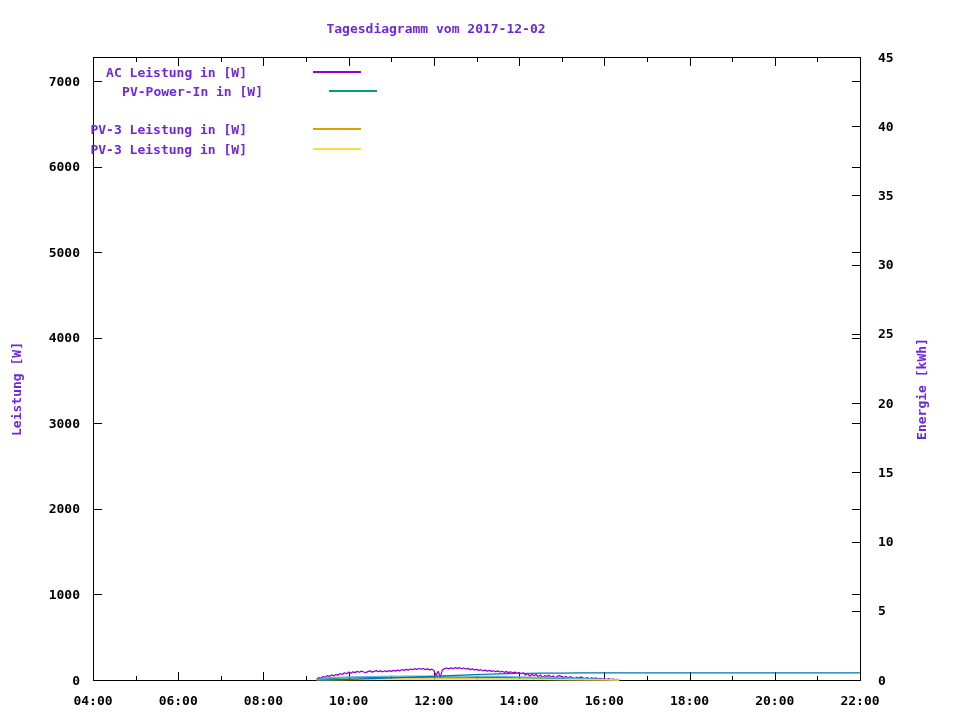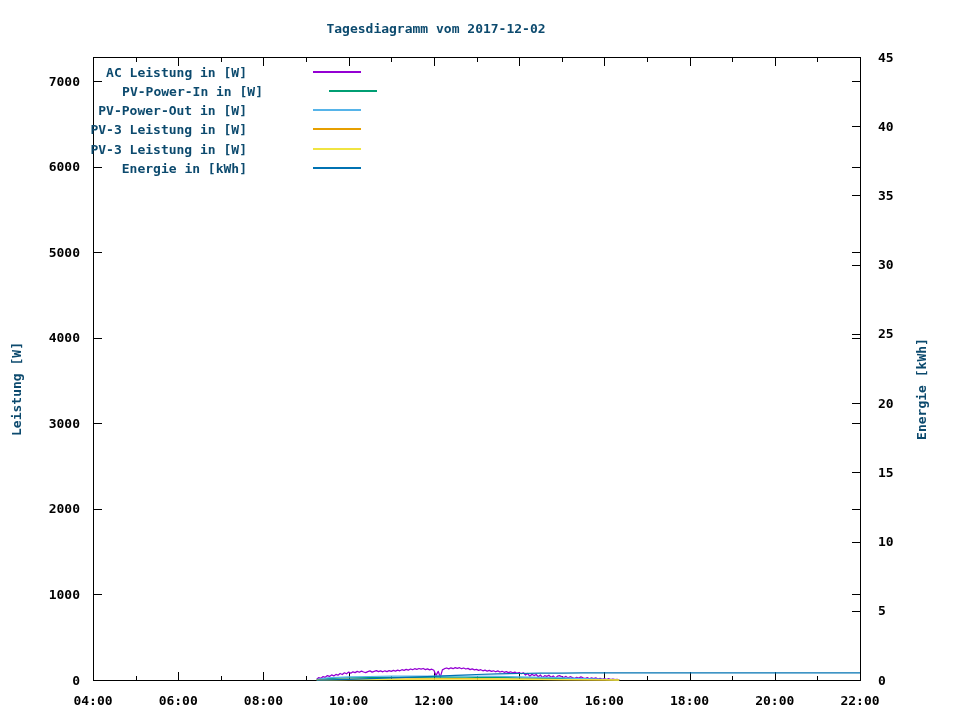--- a/index.html
+++ b/index.html
@@ -1,17 +1,17 @@
 <!DOCTYPE html>
 <html><head>
 <meta charset="utf-8">
 <style>
   html,body{margin:0;padding:0;background:#fff;}
   .wrap{position:relative;width:960px;height:720px;background:#ffffff;overflow:hidden;
-        font-family:"DejaVu Sans Mono",monospace;font-weight:bold;color:#0c4a6e;}
+        font-family:"DejaVu Sans Mono",monospace;font-weight:bold;color:#6d28d9;}
   .chart-title{position:absolute;left:436px;top:21px;transform:translateX(-50%);
         font-size:13px;white-space:nowrap;}
   .ylabel{position:absolute;left:16px;top:389px;transform:translate(-50%,-50%) rotate(-90deg);
         font-size:13px;white-space:nowrap;}
   .y2label{position:absolute;left:921px;top:389px;transform:translate(-50%,-50%) rotate(-90deg);
         font-size:13px;white-space:nowrap;}
   svg{position:absolute;left:0;top:0;}
   svg text{font-family:"DejaVu Sans Mono",monospace;font-weight:bold;font-size:13px;fill:#000;}
   .legend{position:absolute;left:0;top:0;width:960px;height:552px;pointer-events:none;}
   .lrow{position:absolute;height:14px;}
@@ -65,30 +65,22 @@
     </svg>
   <div class="legend" id="legend">
       <div class="lrow" style="top: 64.5px; left: 0px; width: 960px;">
         <span class="ltext">AC Leistung in [W]</span>
         <span class="lsample" style="background: rgb(148, 0, 211);"></span>
       </div>
       <div class="lrow" style="top: 83.8px; left: 16px; width: 960px;">
         <span class="ltext">PV-Power-In in [W]</span>
         <span class="lsample" style="background: rgb(0, 158, 115);"></span>
       </div>
-      <div class="lrow" style="top: 103.1px; left: 0px; width: 960px;">
-        <span class="ltext">PV-Power-Out in [W]</span>
-        <span class="lsample" style="background: rgb(86, 180, 233);"></span>
-      </div>
       <div class="lrow" style="top: 122.4px; left: 0px; width: 960px;">
         <span class="ltext">PV-3 Leistung in [W]</span>
         <span class="lsample" style="background: rgb(230, 159, 0);"></span>
       </div>
       <div class="lrow" style="top: 141.7px; left: 0px; width: 960px;">
         <span class="ltext">PV-3 Leistung in [W]</span>
         <span class="lsample" style="background: rgb(240, 228, 66);"></span>
       </div>
-      <div class="lrow" style="top: 161px; left: 0px; width: 960px;">
-        <span class="ltext">Energie in [kWh]</span>
-        <span class="lsample" style="background: rgb(0, 114, 178);"></span>
-      </div>
     </div>
 </div>
 
 </body></html>

